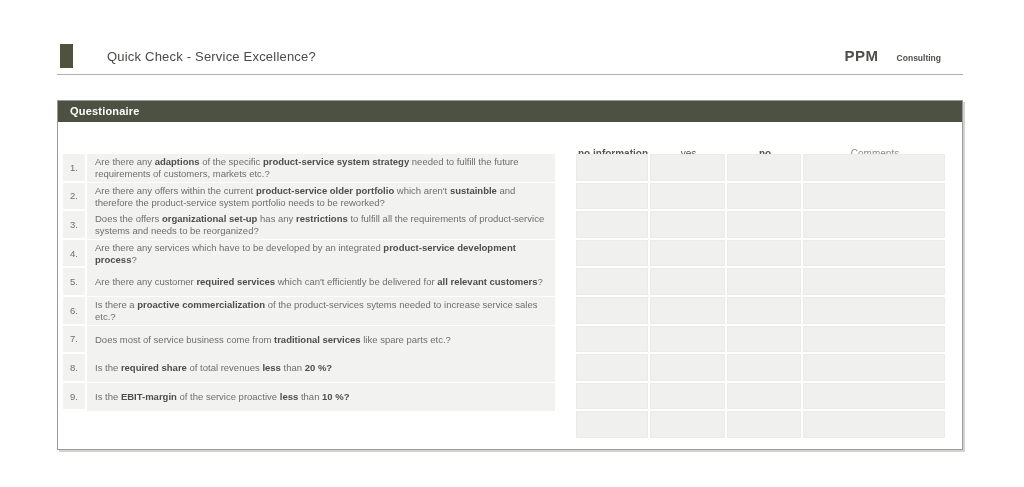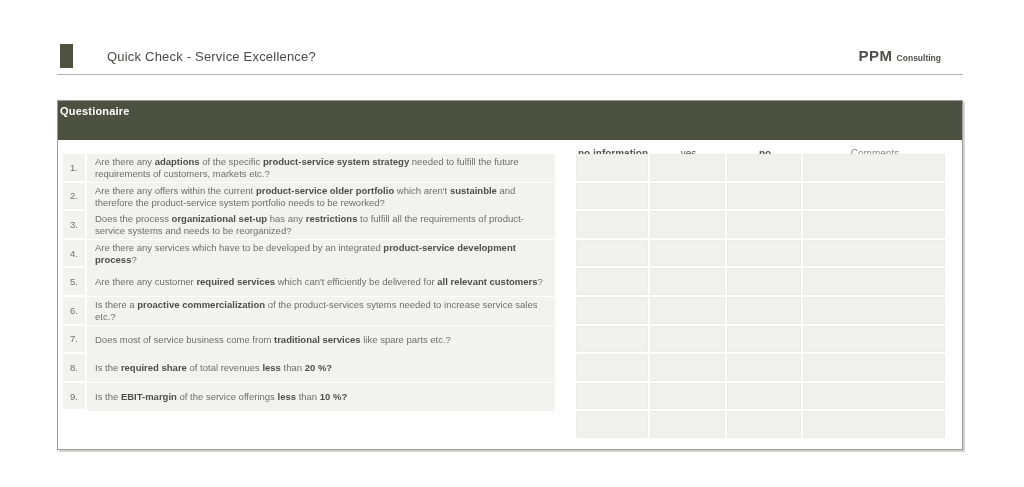--- a/index.html
+++ b/index.html
@@ -6,28 +6,28 @@
   html,body { width:1024px; height:487px; background:#ffffff; }
   body { font-family:"Liberation Sans", sans-serif; position:relative; overflow:hidden; }
 
   .page { position:absolute; left:0; top:0; width:1024px; height:487px; background:#ffffff; }
 
   
   .accent-block { position:absolute; left:60px; top:44px; width:13px; height:24px; background:#4e523f; }
   .page-title { position:absolute; left:88px; top:49px; font-size:13px; font-weight:normal; color:#4a4a48; letter-spacing:0.2px;margin-left:19px; }
   .brand { position:absolute; right:83px; top:47px; white-space:nowrap; color:#4f4f4b; }
   .brand-main { font-size:15px; font-weight:bold; letter-spacing:0.5px; }
-  .brand-suffix { font-size:8.5px; font-weight:bold; margin-left:4px; }
+  .brand-suffix { font-size:8.5px; font-weight:bold; margin-left:18px; }
   .header-rule { position:absolute; left:57px; top:74px; width:906px; height:0; border-top:1px solid #b0b0ae; }
 
   
   .panel { position:absolute; left:57px; top:100px; width:906px; height:350px; background:#ffffff;
            border:1px solid #9a9a98; box-shadow:2px 2px 0 #d2d2d0; }
-  .panel-header { position:absolute; left:0; top:0; width:100%; height:39px; background:#4d5142;
-                  color:#ffffff; font-size:11px; font-weight:bold; line-height:21px; padding-left:2px; letter-spacing:0.2px; }
+  .panel-header { position:absolute; left:0; top:0; width:100%; height:21px; background:#4d5142;
+                  color:#ffffff; font-size:11px; font-weight:bold; line-height:21px; padding-left:12px; letter-spacing:0.2px; }
 
   
   .col-headers { position:absolute; left:0; top:45px; width:100%; height:16px; }
   .col-h { position:absolute; text-align:center; font-size:10px; line-height:16px; }
   .col-h.h0 { left:518px; width:74px; font-weight:bold; color:#555553; }
   .col-h.h1 { left:592px; width:77px; font-weight:normal; color:#555553; }
   .col-h.h2 { left:669px; width:76px; font-weight:bold; color:#555553; }
   .col-h.h3 { left:745px; width:144px; font-weight:normal; color:#8b8b89; }
 
   
@@ -77,21 +77,21 @@
         </div>
         <div class="q-row">
           <div class="q-num">2.</div>
           <div class="q-text">
             <div class="q-p"><span>Are there any offers within the current </span><b>product-service older portfolio</b><span> which aren't </span><b>sustainble</b><span> and therefore the product-service system portfolio needs to be reworked?</span></div>
           </div>
         </div>
         <div class="q-row">
           <div class="q-num">3.</div>
           <div class="q-text">
-            <div class="q-p"><span>Does the process </span><b>organizational set-up</b><span> has any </span><b>restrictions</b><span> to fulfill all the requirements of product-service systems and needs to be reorganized?</span></div>
+            <div class="q-p"><span>Does the offers </span><b>organizational set-up</b><span> has any </span><b>restrictions</b><span> to fulfill all the requirements of product-service systems and needs to be reorganized?</span></div>
           </div>
         </div>
         <div class="q-row">
           <div class="q-num">4.</div>
           <div class="q-text">
             <div class="q-p"><span>Are there any services which have to be developed by an integrated </span><b>product-service development process</b><span>?</span></div>
           </div>
         </div>
         <div class="q-row">
           <div class="q-num">5.</div>
@@ -113,21 +113,21 @@
         </div>
         <div class="q-row">
           <div class="q-num">8.</div>
           <div class="q-text">
             <div class="q-p"><span>Is the </span><b>required share</b><span> of total revenues </span><b>less</b><span> than </span><b>20 %?</b></div>
           </div>
         </div>
         <div class="q-row">
           <div class="q-num">9.</div>
           <div class="q-text">
-            <div class="q-p"><span>Is the </span><b>EBIT-margin</b><span> of the service offerings </span><b>less</b><span> than </span><b>10 %?</b></div>
+            <div class="q-p"><span>Is the </span><b>EBIT-margin</b><span> of the service proactive </span><b>less</b><span> than </span><b>10 %?</b></div>
           </div>
         </div>
       </div>
     <div class="a-grid">
         <div class="g-row">
           <div class="g-cell c0"></div>
           <div class="g-cell c1"></div>
           <div class="g-cell c2"></div>
           <div class="g-cell c3"></div>
         </div>

